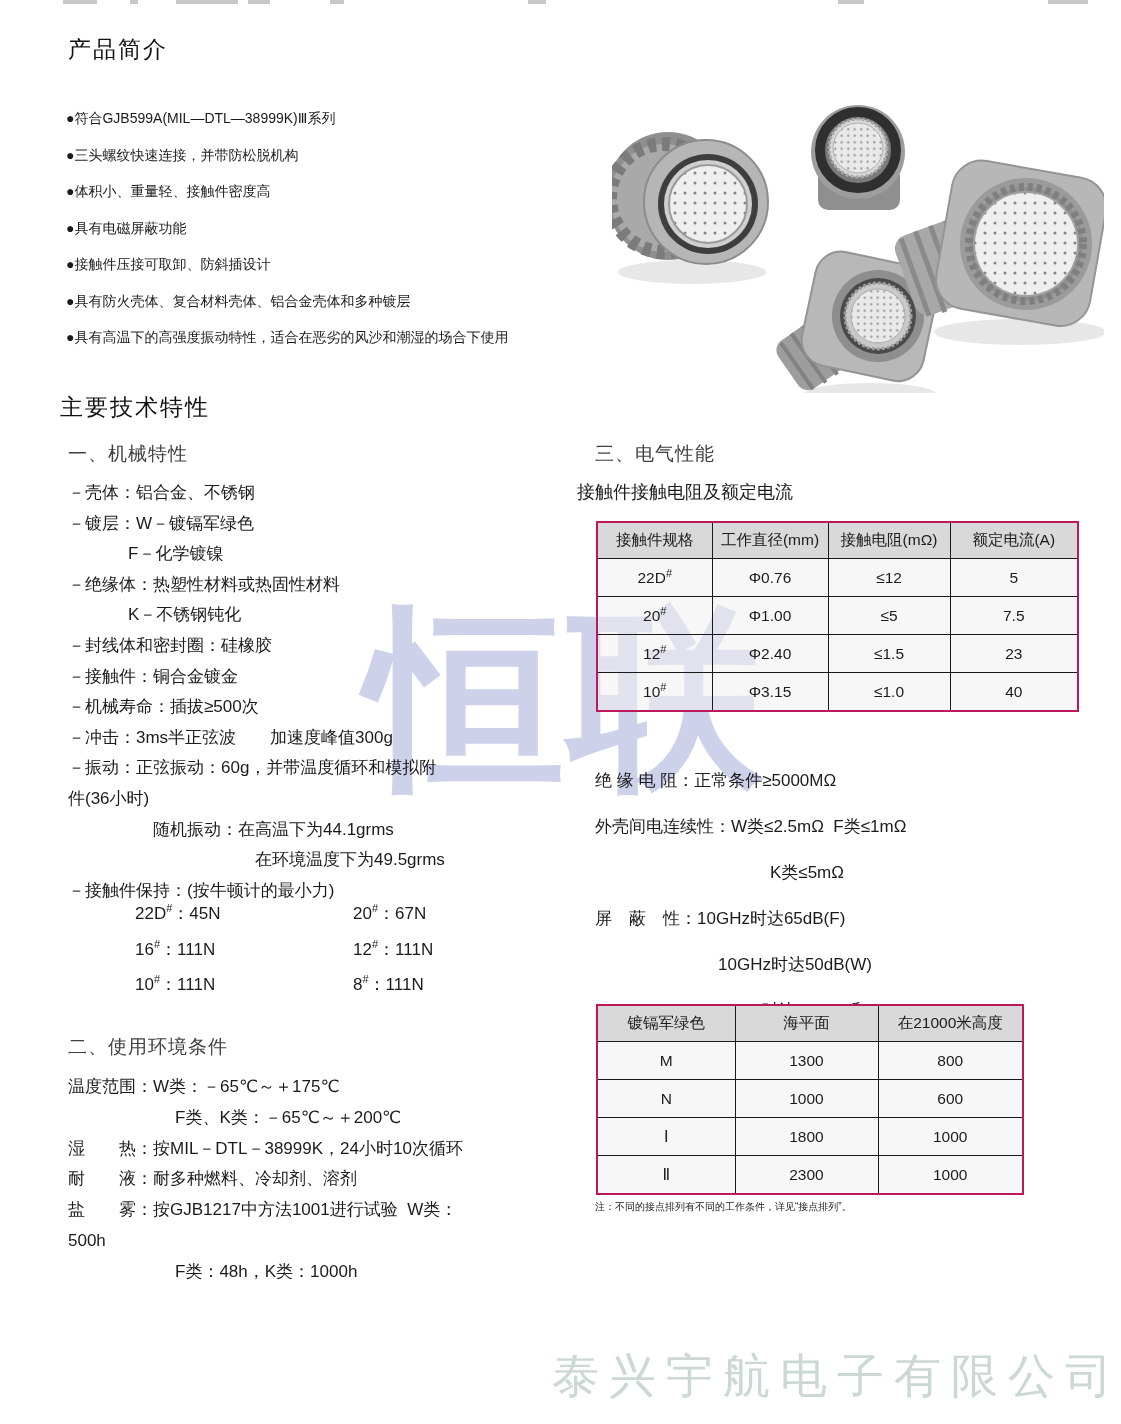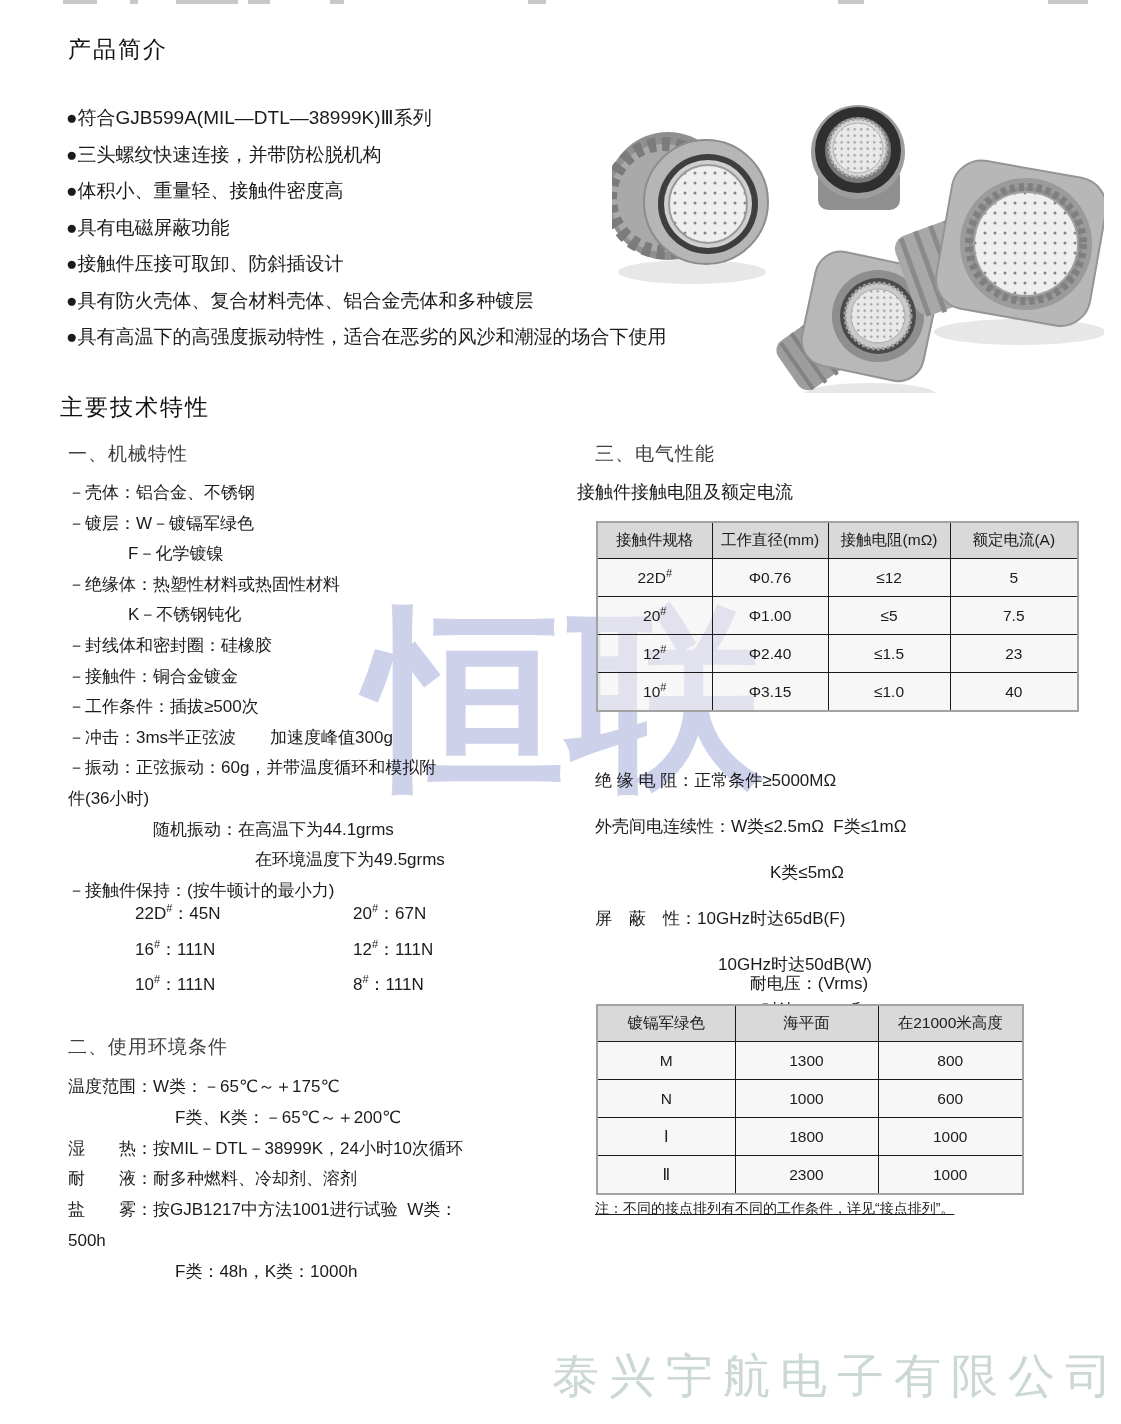--- a/index.html
+++ b/index.html
@@ -9,45 +9,45 @@
     overflow:hidden;margin:0 auto;
   }
   .abs{position:absolute;}
   .z2{z-index:2;}
   .line{font-size:17px;line-height:30px;white-space:pre;}
   .h1{font-size:23px;letter-spacing:2px;color:#111;}
   .h2{font-size:19px;letter-spacing:1px;color:#404040;}
   
   .frag{position:absolute;top:0;height:4px;background:#9a9a9a;opacity:.55;}
   
-  #bullets .line{line-height:36.5px;font-size:19px;}
+  #bullets .line{line-height:36.5px;font-size:14px;}
   
   #mech-lines .line{line-height:30.6px;}
   #mech-lines .ind-1{padding-left:60px;}
   #mech-lines .ind-2{padding-left:85px;}
   #mech-lines .ind-3{padding-left:187px;}
   #retention{display:grid;grid-template-columns:218px 1fr;padding-left:67px;font-size:17px;line-height:31px;}
   sup{font-size:11px;}
   
   #env-lines .line{line-height:30.8px;}
   #env-lines .ind-1{padding-left:107px;}
   
   #elec-lines .line{line-height:34px;margin-top:12px;}
   #elec-lines .ind-1{padding-left:123px;}
   #elec-lines .ind-2{padding-left:175px;}
   
   table{border-collapse:collapse;table-layout:fixed;background:transparent;}
-  #table1,#table2{border:2px solid #a3a3a3;}
+  #table1,#table2{border:2px solid #be185d;}
   th,td{border:1px solid #1a1a1a;text-align:center;vertical-align:middle;font-weight:normal;}
   th{background:#d9d9d9;font-size:15.5px;height:33px;}
   td{background:rgba(240,240,240,0.55);font-size:15.5px;height:35px;}
   #table1{width:483px;}
   #table2{width:426px;}
   .vtitle{font-size:17px;text-align:center;width:426px;}
-  .note{font-size:14px;white-space:pre;text-decoration:underline;}
+  .note{font-size:10px;white-space:pre;}
   
   #wm-center{
     z-index:1;font-size:196px;line-height:1;color:#c2c6e6;opacity:.8;
     font-family:"DejaVu Sans","Liberation Sans",sans-serif;font-weight:bold;
     letter-spacing:4px;pointer-events:none;
   }
   #wm-footer{
     z-index:1;font-size:47px;color:#ccd8d4;letter-spacing:10px;
     font-family:"DejaVu Serif","Liberation Serif",serif;pointer-events:none;white-space:pre;
   }
@@ -155,21 +155,21 @@
   <div class="abs z2 h2" style="left:68px;top:441px;">一、机械特性</div>
 
   <div id="mech-lines" class="abs z2" style="left:68px;top:478px;width:515px;">
     <div class="line">－壳体：铝合金、不锈钢</div>
     <div class="line">－镀层：W－镀镉军绿色</div>
     <div class="line ind-1">F－化学镀镍</div>
     <div class="line">－绝缘体：热塑性材料或热固性材料</div>
     <div class="line ind-1">K－不锈钢钝化</div>
     <div class="line">－封线体和密封圈：硅橡胶</div>
     <div class="line">－接触件：铜合金镀金</div>
-    <div class="line">－工作条件：插拔≥500次</div>
+    <div class="line">－机械寿命：插拔≥500次</div>
     <div class="line">－冲击：3ms半正弦波　　加速度峰值300g</div>
     <div class="line">－振动：正弦振动：60g，并带温度循环和模拟附</div>
     <div class="line">件(36小时)</div>
     <div class="line ind-2">随机振动：在高温下为44.1grms</div>
     <div class="line ind-3">在环境温度下为49.5grms</div>
     <div class="line">－接触件保持：(按牛顿计的最小力)</div>
   </div>
 
   <div id="retention" class="abs z2" style="left:68px;top:893px;width:470px;">
     <div><span>22D</span><sup>#</sup><span>：45N</span></div>
@@ -241,21 +241,20 @@
 
   <div id="elec-lines" class="abs z2" style="left:595px;top:752px;width:500px;">
     <div class="line">绝 缘 电 阻：正常条件≥5000MΩ</div>
     <div class="line">外壳间电连续性：W类≤2.5mΩ  F类≤1mΩ</div>
     <div class="line ind-2">K类≤5mΩ</div>
     <div class="line">屏　蔽　性：10GHz时达65dB(F)</div>
     <div class="line ind-1">10GHz时达50dB(W)</div>
     <div class="line ind-1">1GHz时达85dB(F和W)</div>
   </div>
 
-  <div class="abs z2 vtitle" style="left:596px;top:972px;">耐电压：(Vrms)</div>
 
   <table id="table2" class="abs z2" style="left:596px;top:1004px;">
     <colgroup>
         <col style="width:138px">
         <col style="width:143px">
         <col style="width:145px">
       </colgroup>
     <thead>
       <tr>
         <th>镀镉军绿色</th>

